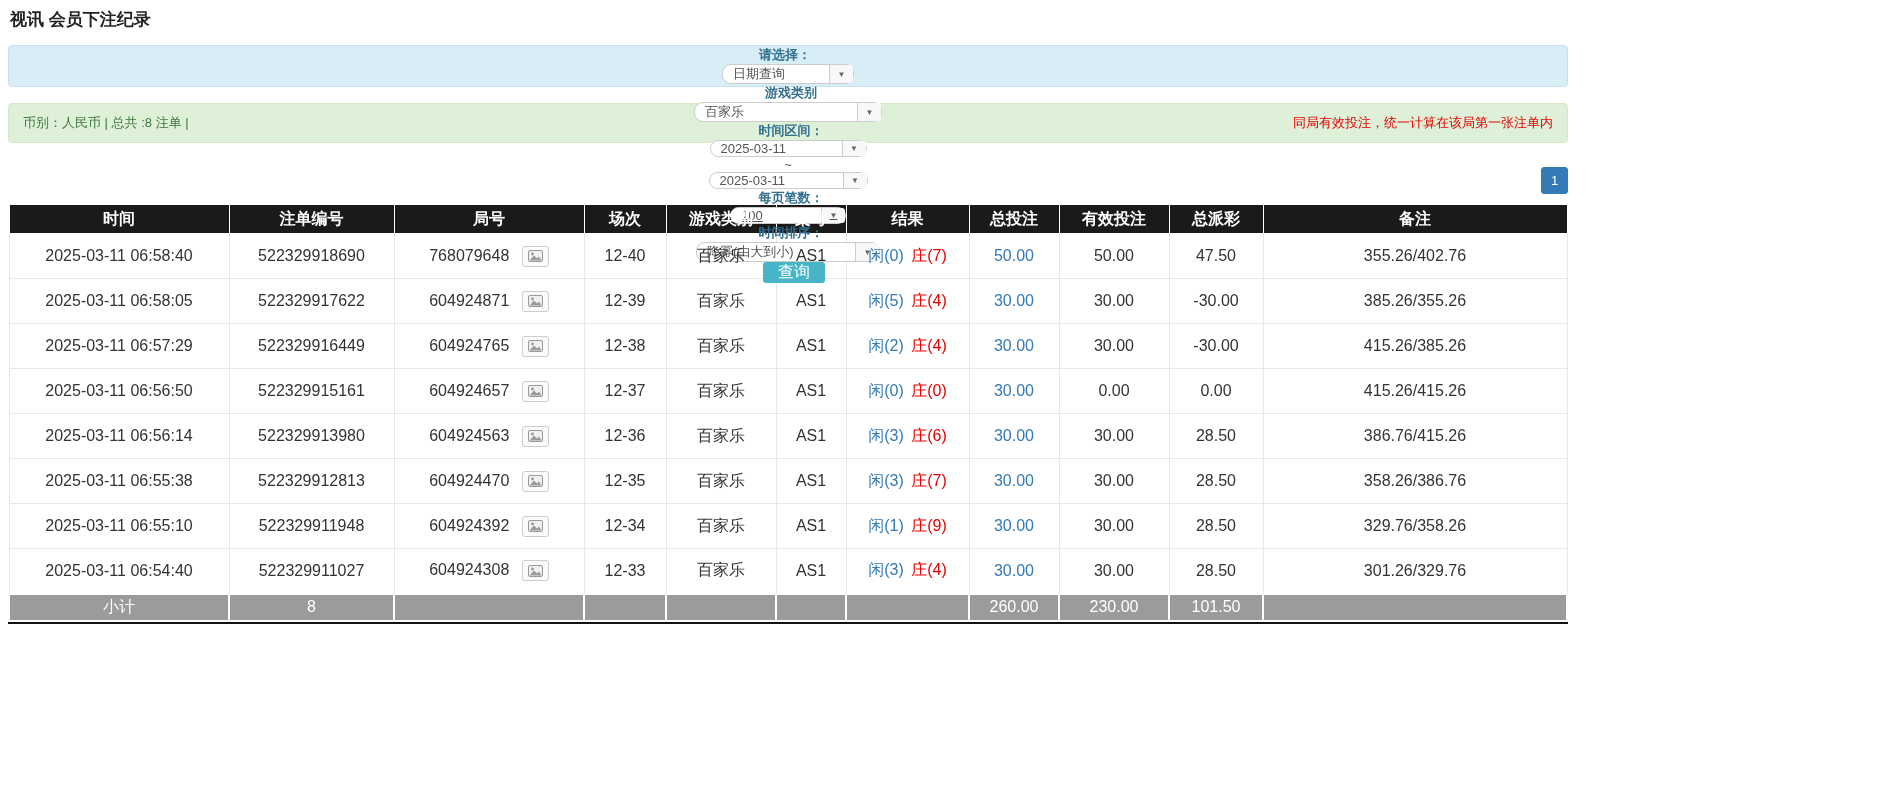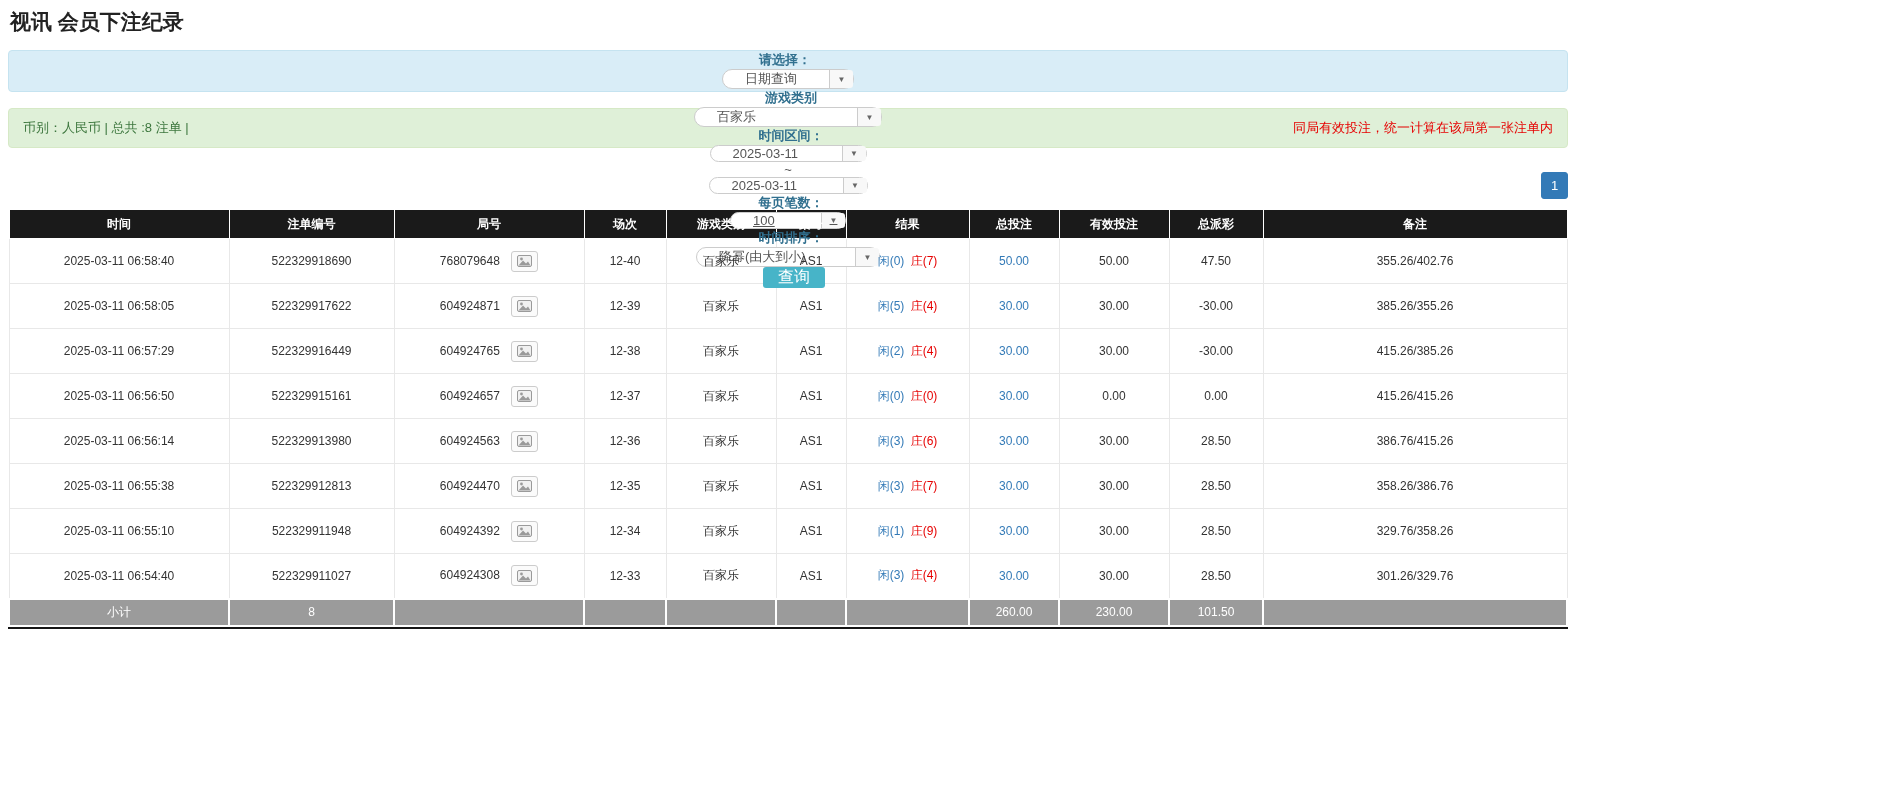--- a/index.html
+++ b/index.html
@@ -6,39 +6,39 @@
   html, body { margin: 0; padding: 0; }
   body {
     width: 1895px; height: 801px;
     background: #fff;
     font-family: "Liberation Sans", sans-serif;
     color: #333;
   }
   .page { width: 1576px; padding: 6px 0 0 8px; }
 
   .page-title {
-    font-size: 21px; font-weight: bold; color: #222;
+    font-size: 17px; font-weight: bold; color: #222;
     margin: 2px 0 14px 2px;
   }
 
   
   .filter-bar {
     display: flex; align-items: center;
     height: 42px; width: 1560px;
     background: var(--filter-bg, #d9edf7);
     border: 1px solid #c5e3f0; border-radius: 4px;
     padding: 0 14px; margin-bottom: 16px;
     font-size: 13px; white-space: nowrap; flex-direction: column;
   }
   .flabel { color: var(--filter-label, #31708f); font-weight: bold; margin-right: 6px; }
   .gap { margin-left: 12px; }
   .combo {
     display: inline-flex; align-items: center;
-    background: #fff; border: 1px solid #ccc; border-radius: 14px;
-    height: 30px; padding-left: 22px; color: #555; cursor: pointer;
+    background: #fff; border: 1px solid #ccc; border-radius: 9px;
+    height: 30px; padding-left: 10px; color: #555; cursor: pointer;
   }
   .combo-val { flex: 1; overflow: hidden; text-overflow: ellipsis; }
   .combo-arrow {
     width: 24px; height: 100%; margin-left: 8px;
     display: flex; align-items: center; justify-content: center;
     border-left: 1px solid #ccc; background: #f8f8f8;
     color: #666; font-size: 8px; border-radius: 0 3px 3px 0;
   }
   .w-query { width: 132px; } .w-game { width: 188px; }
   .w-date1 { width: 157px; } .w-date2 { width: 159px; }
@@ -68,21 +68,21 @@
     min-width: 27px; height: 27px;
     background: var(--accent-blue, #337ab7); color: #fff;
     border: 1px solid var(--accent-blue, #337ab7); border-radius: 3px;
     font-size: 13px; font-family: "Liberation Sans", sans-serif; cursor: pointer;
   }
 
   
   .table-wrap { width: 1560px; border-bottom: 2px solid #141414; }
   .data-table {
     width: 100%; border-collapse: collapse;
-    font-size: 12px; text-align: center; table-layout: fixed;
+    font-size: 16px; text-align: center; table-layout: fixed;
   }
   .data-table thead th {
     background: var(--header-bg, #1a1a1a); color: #fff;
     height: 29px; font-weight: bold; border: 1px solid #fff;
   }
   .data-table tbody td {
     height: 45px; border: 1px solid #e8e8e8; color: #333;
     overflow: hidden;
   }
   .video-btn {

